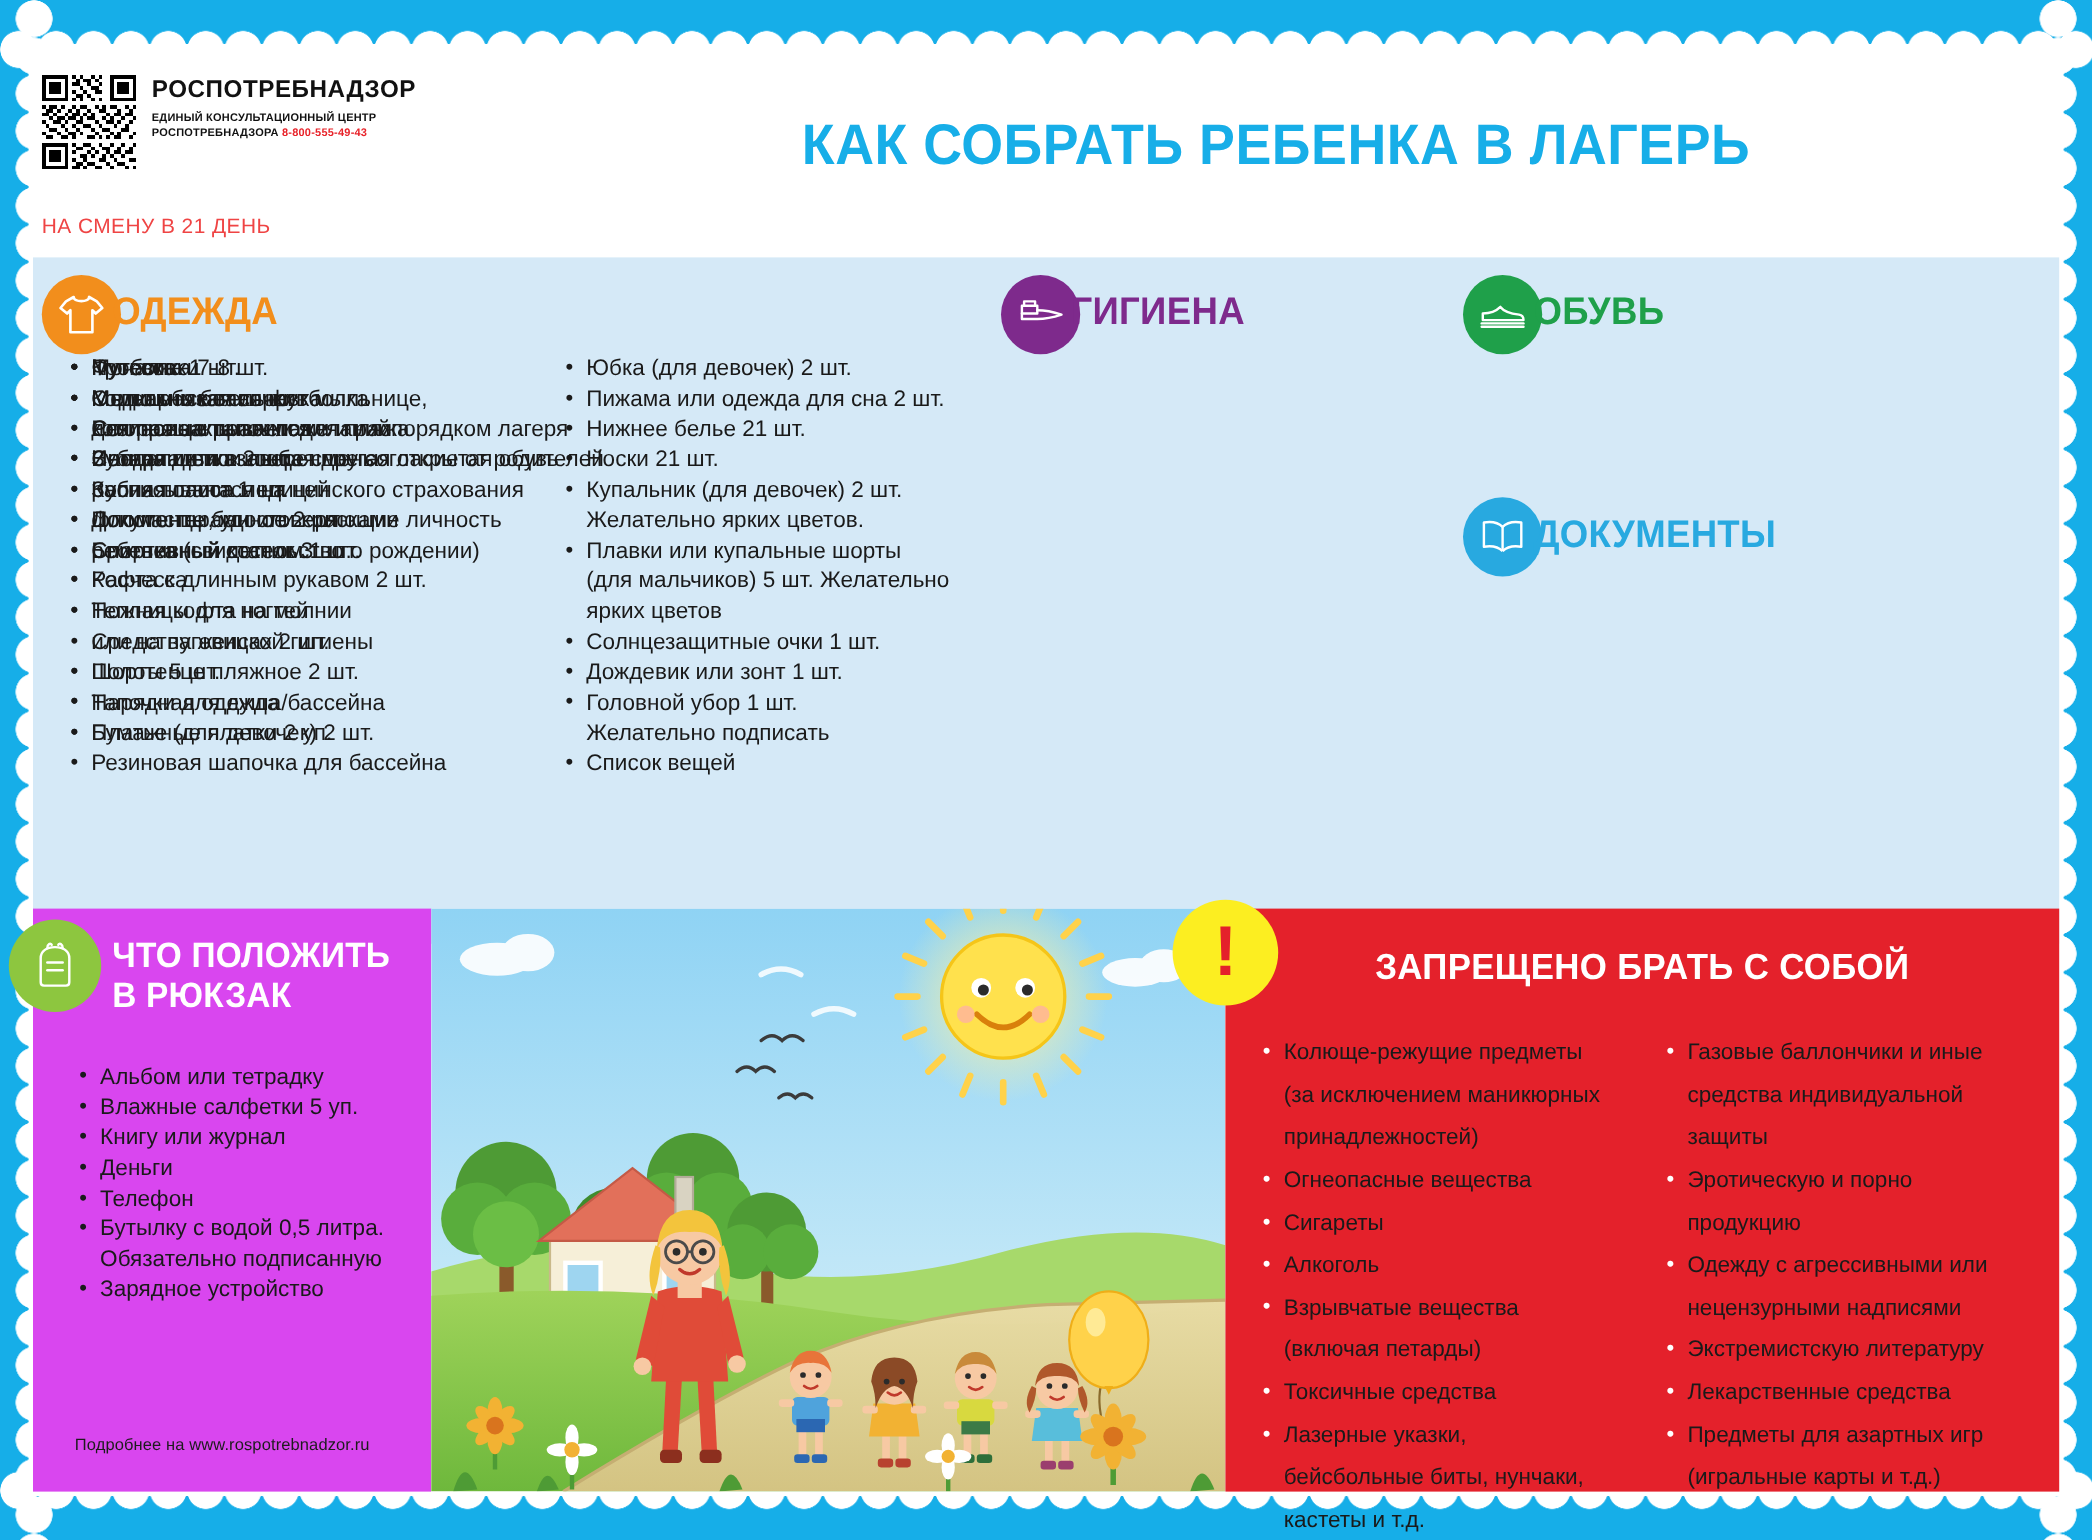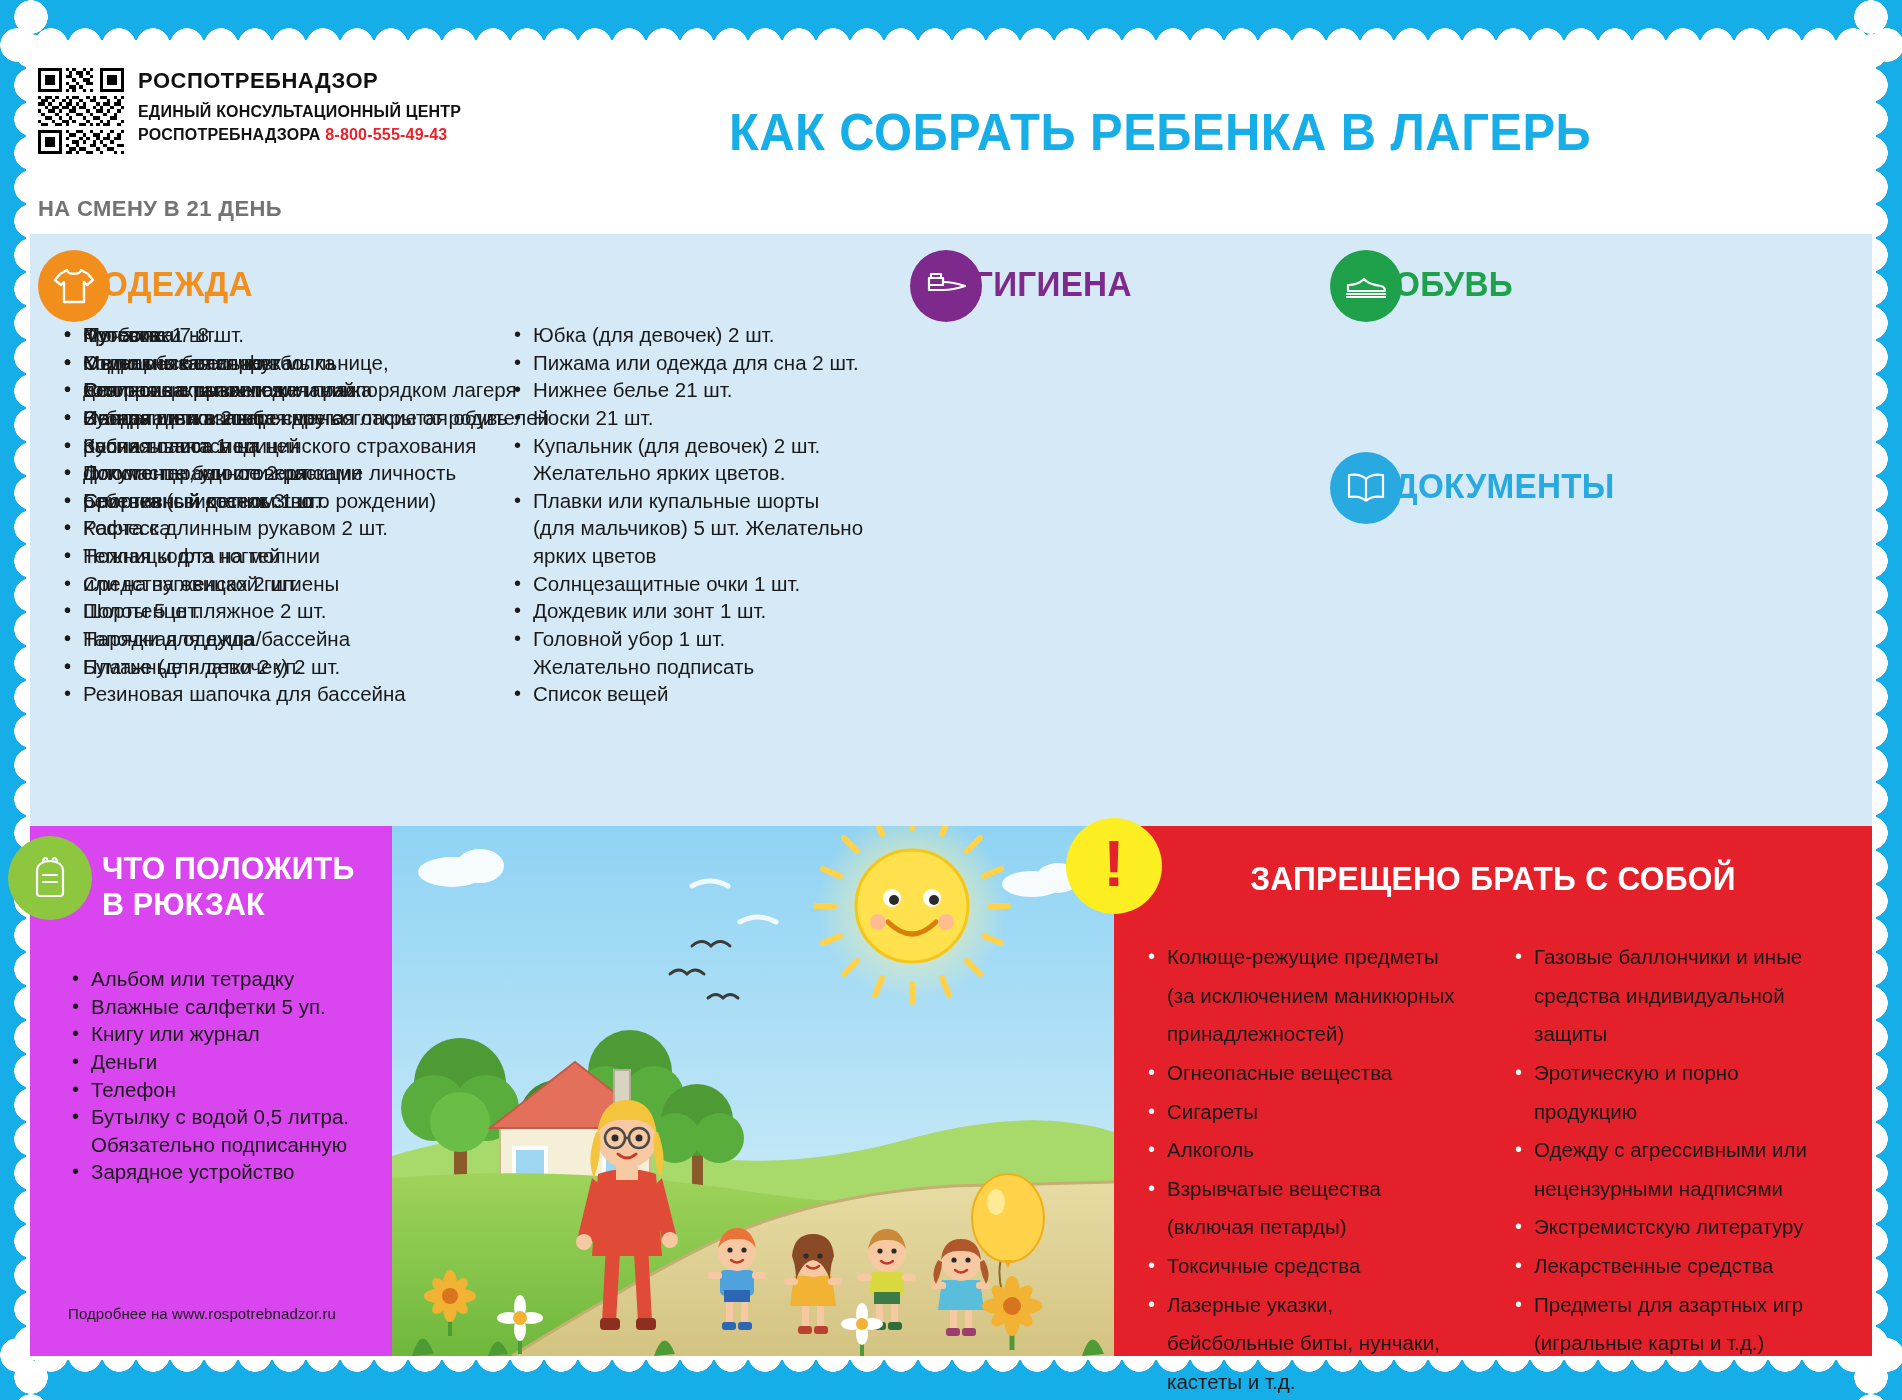--- a/index.html
+++ b/index.html
@@ -47,36 +47,36 @@
   .header { position:absolute; top:0; left:0; width:1842px; height:190px; }
 
   .logo-block { position:absolute; left:8px; top:24px; display:flex; align-items:flex-start; gap:14px; }
   .qr { width:86px; height:86px; display:block; }
   .logo-text { padding-top:2px; }
   .logo-name {
     font-size:22px; font-weight:bold; letter-spacing:0.5px; color:#111;
     line-height:1;
   }
   .logo-sub {
-    margin-top:9px; font-size:16px; font-weight:bold; color:#111;
+    margin-top:9px; font-size:10px; font-weight:bold; color:#111;
     line-height:1.42; letter-spacing:0.2px;
   }
   .logo-phone { color:#E8232A; font-weight:bold; }
 
   .poster-title {
     position:absolute; left:430px; top:58px; width:1400px;
     text-align:center; color:#17AEE8;
     font-size:52px; font-weight:bold; letter-spacing:0.5px;
     transform:scaleX(0.94); transform-origin:center;
     white-space:nowrap;
   }
 
   .shift-note {
     position:absolute; left:8px; top:152px;
-    font-size:22px; font-weight:bold; color:#737373; letter-spacing:0.4px;
+    font-size:19px; font-weight:normal; color:#ef4444; letter-spacing:0.4px;
   }
 
   
   .blue-panel {
     position:absolute; top:190px; left:0; width:1842px; height:624px;
     background:#D5E9F7;
   }
 
   .sect { position:absolute; }
   .sect-head { position:relative; height:78px; }

